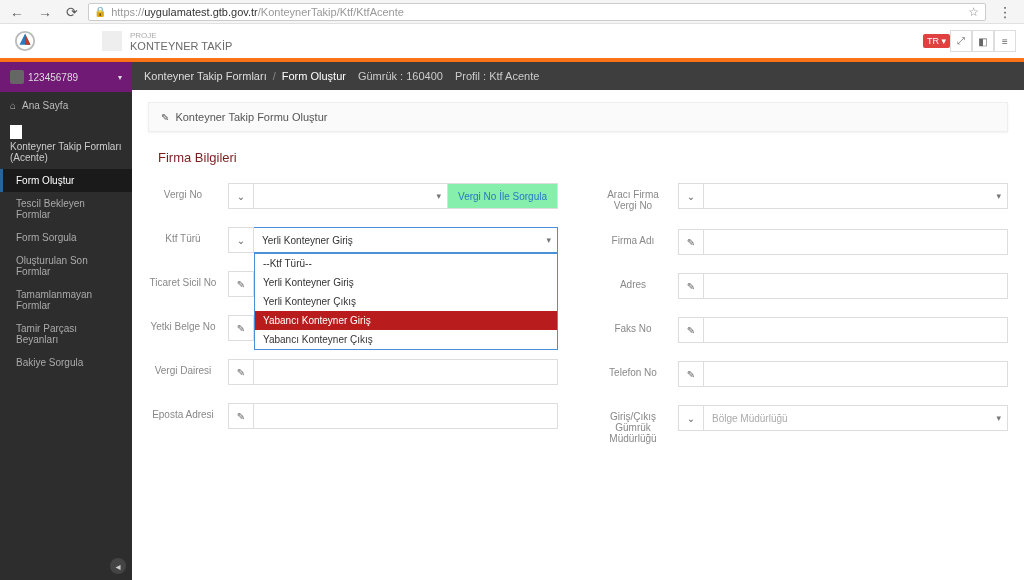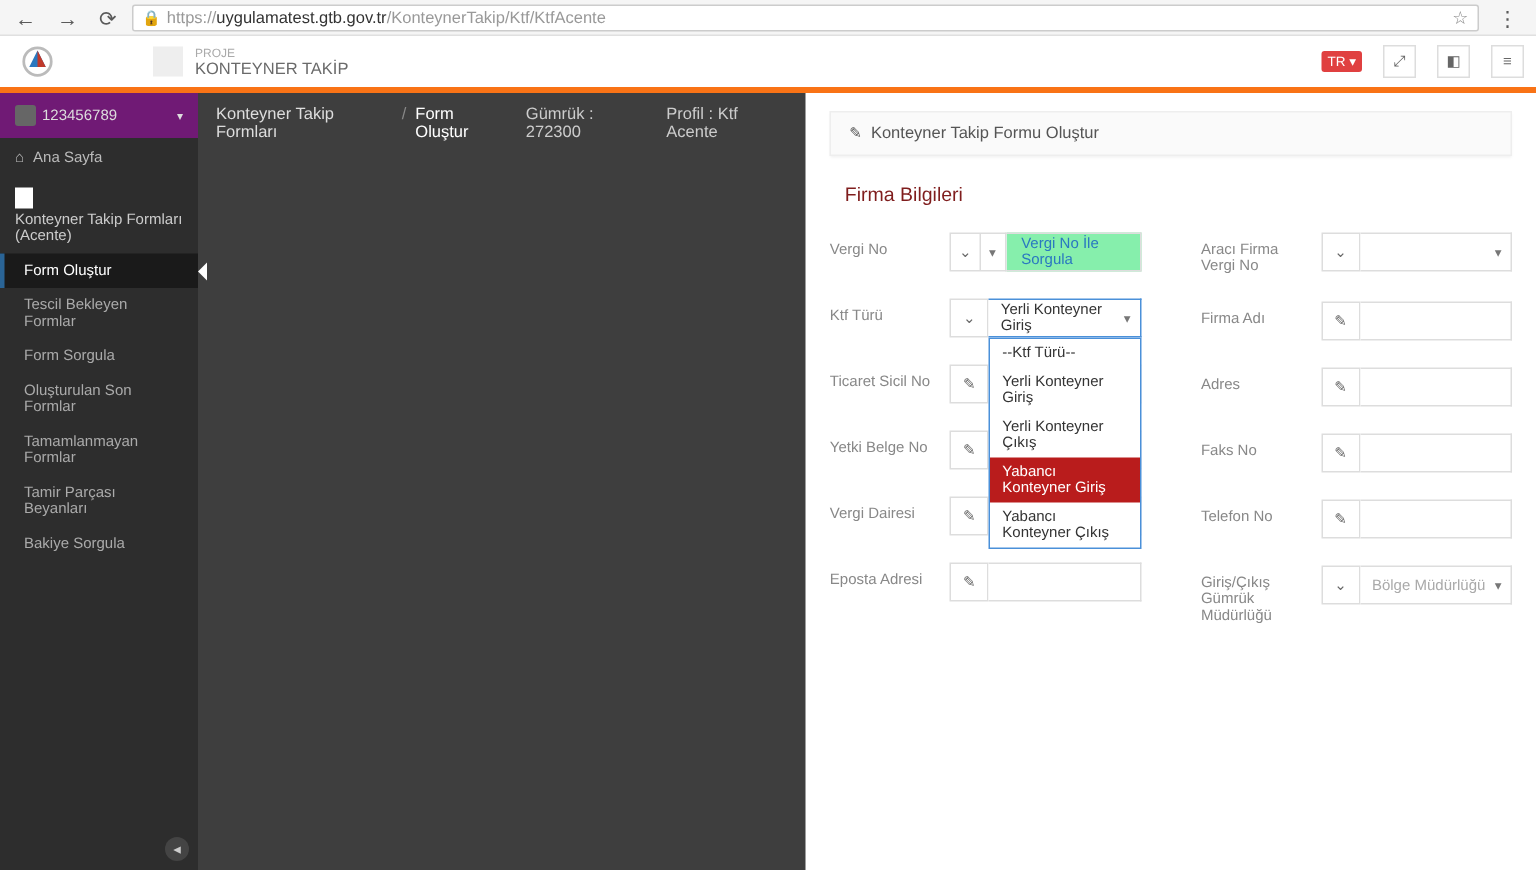--- a/index.html
+++ b/index.html
@@ -14,55 +14,55 @@
     .url-text .gray { color: #999; }
     .star-icon { color: #888; font-size: 12px; margin-left: auto; }
     .menu-dots { color: #5a5a5a; font-size: 14px; padding: 0 6px; }
 
     
     .top-header { height: 38px; background: #fff; border-bottom: 4px solid #f97316; display: flex; align-items: center; padding: 0 8px; }
     .logo { width: 22px; height: 22px; margin: 0 6px; }
     .proj-info { margin-left: 70px; display: flex; flex-direction: column; justify-content: center; }
     .proj-label { font-size: 8px; color: #aaa; }
     .proj-name { font-size: 11px; color: #6a6a6a; }
-    .header-right { margin-left: auto; display: flex; align-items: center; gap: 14px; }
+    .header-right { margin-left: auto; display: flex; align-items: center; gap: 0; }
     .flag-badge { background: #e04040; color: #fff; font-size: 9px; padding: 2px 4px; border-radius: 2px; }
     .hdr-btn { width: 22px; height: 22px; border: 1px solid #ddd; display: flex; align-items: center; justify-content: center; font-size: 10px; color: #666; }
 
     .main-wrap { display: flex; height: calc(580px - 24px - 38px); }
 
     
     .sidebar { width: 132px; background: #2d2d2d; color: #ccc; display: flex; flex-direction: column; position: relative; }
     .user-block { background: #701a75; padding: 8px 10px; font-size: 10px; color: #ddd; display: flex; align-items: center; gap: 4px; }
     .user-avatar { width: 14px; height: 14px; background: #666; border-radius: 2px; }
     .sb-item { padding: 8px 10px; font-size: 10px; color: #bbb; cursor: pointer; display: flex; align-items: center; }
     .sb-section { padding: 6px 10px 6px 10px; font-size: 10px; color: #ccc; }
     .sb-doc-icon { width: 12px; height: 14px; background: #fff; margin-bottom: 2px; }
     .sb-sub { padding: 6px 10px 6px 16px; font-size: 10px; color: #aaa; cursor: pointer; position: relative; }
     .sb-sub.active { background: #1a1a1a; color: #fff; }
     .sb-sub.active::before { content: ""; position: absolute; left: 0; top: 0; bottom: 0; width: 3px; background: #2a6496; }
     .sb-sub.active::after { content: ""; position: absolute; right: -6px; top: 50%; transform: translateY(-50%); border: 6px solid transparent; border-right-color: #fff; }
     .collapse-btn { position: absolute; right: 6px; bottom: 6px; width: 16px; height: 16px; background: #444; border-radius: 50%; display: flex; align-items: center; justify-content: center; color: #ccc; font-size: 10px; }
 
     
-    .content { flex: 1; background: #fff; display: flex; flex-direction: row; }
+    .content { flex: 1; background: #fff; display: flex; flex-direction: column; }
     .breadcrumb { background: #3e3e3e; color: #ddd; padding: 8px 12px; font-size: 11px; display: flex; gap: 6px; }
     .breadcrumb .sep { color: #888; }
     .breadcrumb .bc-white { color: #fff; }
     .breadcrumb .bc-info { color: #ccc; margin-left: 6px; }
 
     .inner { padding: 12px 16px; }
     .panel-head { background: #fafafa; border: 1px solid #eee; padding: 8px 12px; font-size: 11px; color: #555; display: flex; align-items: center; gap: 6px; margin-bottom: 18px; }
     .panel-head .pen { font-size: 10px; }
     .section-title { font-size: 13px; color: #7f1d1d; margin: 0 0 18px 10px; }
 
     .form-grid { display: flex; gap: 40px; }
     .col { flex: 1; display: flex; flex-direction: column; gap: 18px; }
     .row { display: flex; align-items: flex-start; }
-    .lbl { width: 80px; text-align: left; font-size: 10px; color: #888; padding-right: 10px; padding-top: 6px; }
+    .lbl { width: 80px; text-align: center; font-size: 10px; color: #888; padding-right: 10px; padding-top: 6px; }
     .ctrl { flex: 1; display: flex; gap: 0; position: relative; }
     .prefix-btn { width: 26px; height: 26px; border: 1px solid #ddd; background: #fff; display: flex; align-items: center; justify-content: center; font-size: 10px; color: #666; }
     .input-like { flex: 1; height: 26px; border: 1px solid #ddd; border-left: none; padding: 0 8px; background: #fff; font-size: 10px; color: #333; display: flex; align-items: center; position: relative; }
     .caret-end { position: absolute; right: 6px; top: 50%; transform: translateY(-50%); color: #777; font-size: 9px; }
     .link-btn { height: 26px; border: 1px solid #ddd; border-left: none; background: #86efac; color: #2a78c0; font-size: 10px; padding: 0 10px; display: flex; align-items: center; }
 
     .dropdown { position: absolute; left: 26px; right: 0; top: 26px; background: #fff; border: 1px solid #4a90d9; z-index: 10; }
     .dd-item { padding: 4px 8px; font-size: 10px; color: #333; cursor: pointer; }
     .dd-item.highlight { background: #b91c1c; color: #fff; }
 
@@ -132,21 +132,21 @@
     <div class="sb-sub">Tamir Parçası Beyanları</div>
     <div class="sb-sub">Bakiye Sorgula</div>
     <div class="collapse-btn">◂</div>
   </div>
 
   <div class="content">
     <div class="breadcrumb">
       <span>Konteyner Takip Formları</span>
       <span class="sep">/</span>
       <span class="bc-white">Form Oluştur</span>
-      <span class="bc-info">Gümrük : 272300</span>
+      <span class="bc-info">Gümrük : 160400</span>
       <span class="bc-info">Profil : Ktf Acente</span>
     </div>
 
     <div class="inner">
       <div class="panel-head shadow-line">
         <span class="pen">✎</span>
         <span>Konteyner Takip Formu Oluştur</span>
       </div>
 
       <div class="section-title">Firma Bilgileri</div>

